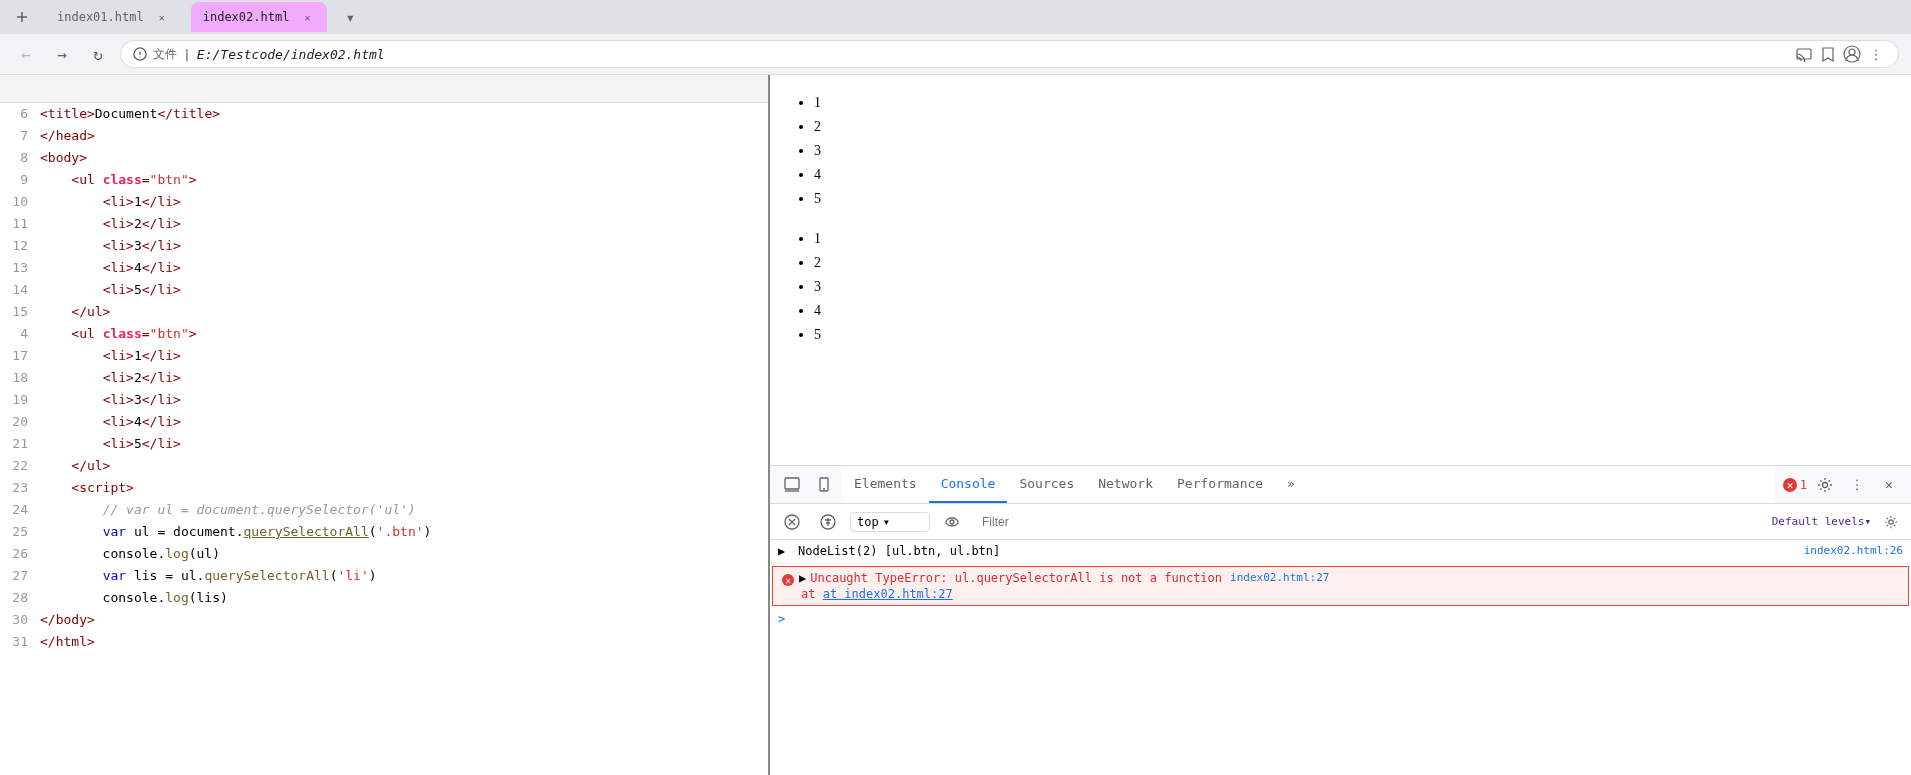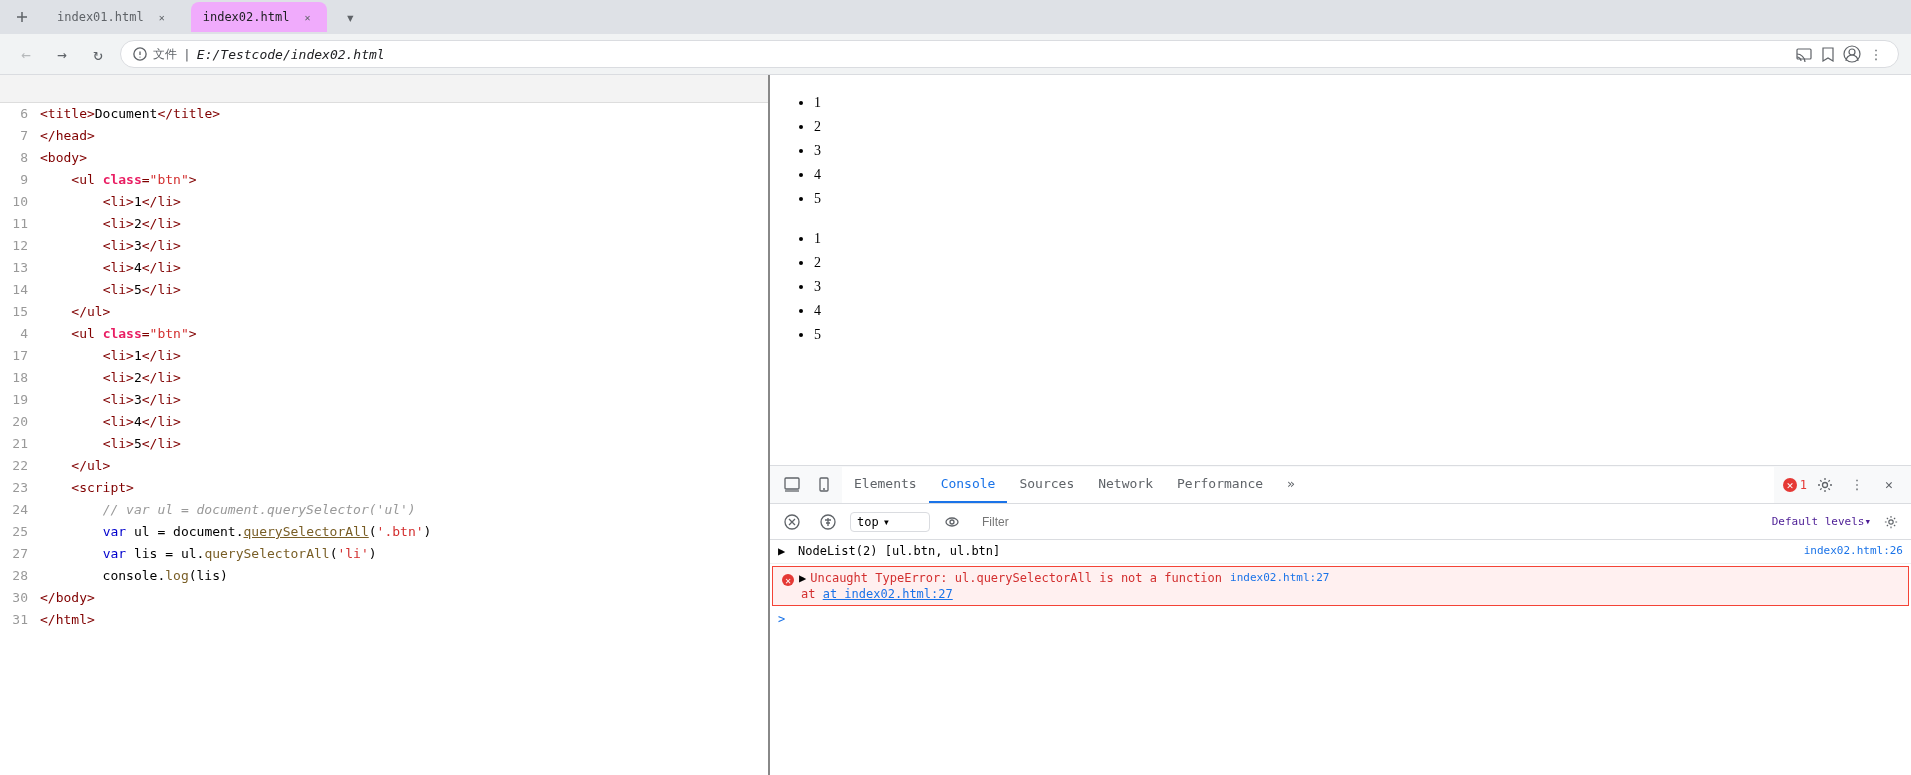--- a/index.html
+++ b/index.html
@@ -310,20 +310,24 @@
         <span class="line-num">23</span>
         <span class="line-content">&nbsp;&nbsp;&nbsp;&nbsp;<span class="c-tag">&lt;script&gt;</span></span>
       </div>
       <div class="code-line">
         <span class="line-num">24</span>
         <span class="line-content">&nbsp;&nbsp;&nbsp;&nbsp;&nbsp;&nbsp;&nbsp;&nbsp;<span class="c-comment">// var ul = document.querySelector('ul')</span></span>
       </div>
       <div class="code-line">
         <span class="line-num">25</span>
         <span class="line-content">&nbsp;&nbsp;&nbsp;&nbsp;&nbsp;&nbsp;&nbsp;&nbsp;<span class="c-keyword" style="color:#0000cd">var</span> ul = document.<span class="c-method underline">querySelectorAll</span>(<span class="c-string">'.btn'</span>)</span>
+      </div>
+      <div class="code-line">
+        <span class="line-num">26</span>
+        <span class="line-content">&nbsp;&nbsp;&nbsp;&nbsp;&nbsp;&nbsp;&nbsp;&nbsp;console.<span class="c-method">log</span>(ul)</span>
       </div>
       <div class="code-line">
         <span class="line-num">27</span>
         <span class="line-content">&nbsp;&nbsp;&nbsp;&nbsp;&nbsp;&nbsp;&nbsp;&nbsp;<span class="c-keyword" style="color:#0000cd">var</span> lis = ul.<span class="c-method">querySelectorAll</span>(<span class="c-string">'li'</span>)</span>
       </div>
       <div class="code-line">
         <span class="line-num">28</span>
         <span class="line-content">&nbsp;&nbsp;&nbsp;&nbsp;&nbsp;&nbsp;&nbsp;&nbsp;console.<span class="c-method">log</span>(lis)</span>
       </div>
       <div class="code-line">

